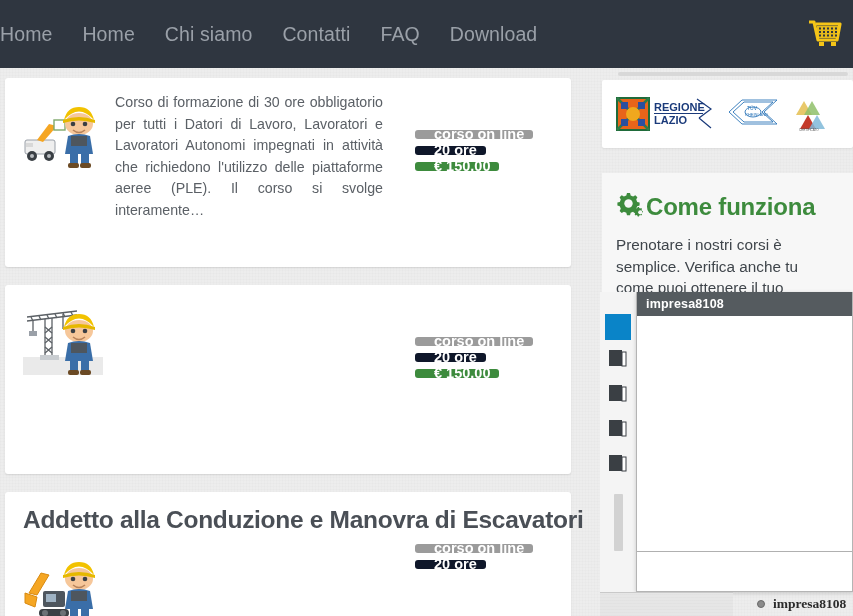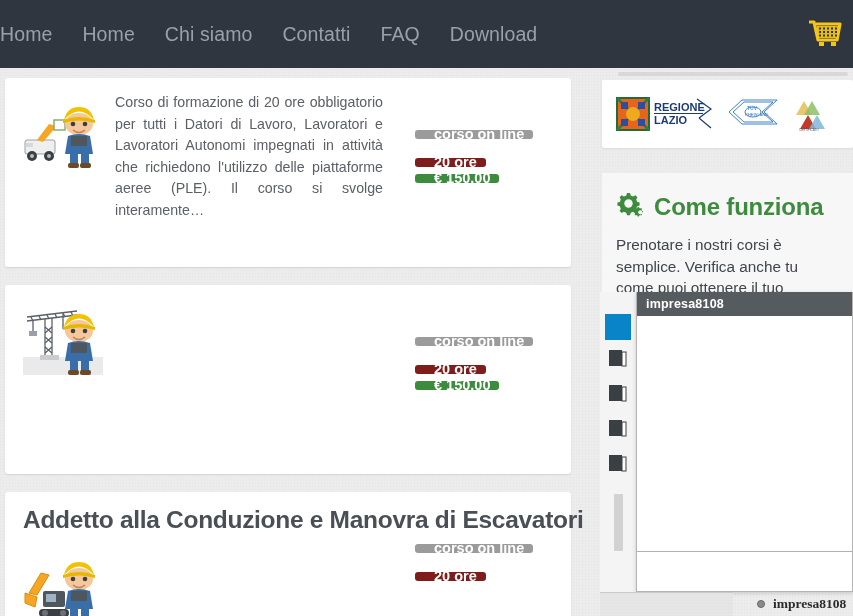--- a/index.html
+++ b/index.html
@@ -99,21 +99,21 @@
     color: #ffffff;
     font-size: 14.5px;
     font-weight: bold;
     padding: 4px 9px 5px 19px;
     border-radius: 3px;
     margin-bottom: 7px;
     white-space: nowrap;
   }
   .badge-row { line-height: 0; }
   .b-gray   { background: #9b9b9b; }
-  .b-orange { background: #7f1d1d; margin-top: 12px; }
+  .b-orange { background: #0f172a; }
   .b-green  { background: #3d8b3d; }
 
   
   #sidebar {
     position: absolute;
     left: 602px; top: 68px;
     width: 251px;
   }
   .side-box {
     background: #ffffff;
@@ -130,21 +130,21 @@
     gap: 10px;
     overflow: hidden;
   }
   #come-funziona {
     margin-top: 25px;
     padding: 18px 14px 20px 14px;
     min-height: 240px;
     background: #f7f7f7;
   }
   .cf-head {
-    display: flex; align-items: center; gap: 8px;
+    display: flex; align-items: center; 
     margin-bottom: 12px;
   }
   .cf-title {
     color: #3d8b3d;
     font-size: 24px;
     font-weight: bold;
     letter-spacing: -0.2px;
   }
   .cf-text {
     color: #3f454b;
@@ -308,21 +308,21 @@
             <circle cx="62" cy="28" r="2.3" fill="#3a3f44"></circle>
             <path d="M50 34 q6 5 12 0" stroke="#b8835a" stroke-width="1.6" fill="none"></path>
             <path d="M45 40 q11 -4 22 0 l3 18 l-28 0 Z" fill="#3a6ea8"></path>
             <rect x="48" y="40" width="16" height="10" fill="#4e565e"></rect>
             <rect x="47" y="56" width="8" height="14" fill="#3a6ea8"></rect>
             <rect x="58" y="56" width="8" height="14" fill="#3a6ea8"></rect>
             <rect x="45" y="67" width="11" height="5" rx="2" fill="#6b4a24"></rect>
             <rect x="57" y="67" width="11" height="5" rx="2" fill="#6b4a24"></rect>
           </svg>
         </div>
-        <div class="desc">Corso di formazione di 20 ore obbligatorio per tutti i Datori di Lavoro, Lavoratori e Lavoratori Autonomi impegnati in attività che richiedono l'utilizzo delle piattaforme aeree (PLE). Il corso si svolge interamente…</div>
+        <div class="desc">Corso di formazione di 30 ore obbligatorio per tutti i Datori di Lavoro, Lavoratori e Lavoratori Autonomi impegnati in attività che richiedono l'utilizzo delle piattaforme aeree (PLE). Il corso si svolge interamente…</div>
       </div>
       <div class="badges">
         <div class="badge-row"><span class="badge b-gray">corso on line</span></div>
         <div class="badge-row"><span class="badge b-orange">20 ore</span></div>
         <div class="badge-row"><span class="badge b-green">€ 150.00</span></div>
       </div>
     </div>
 
     <div class="card" style="height:189px;">
       <div class="card-body">

